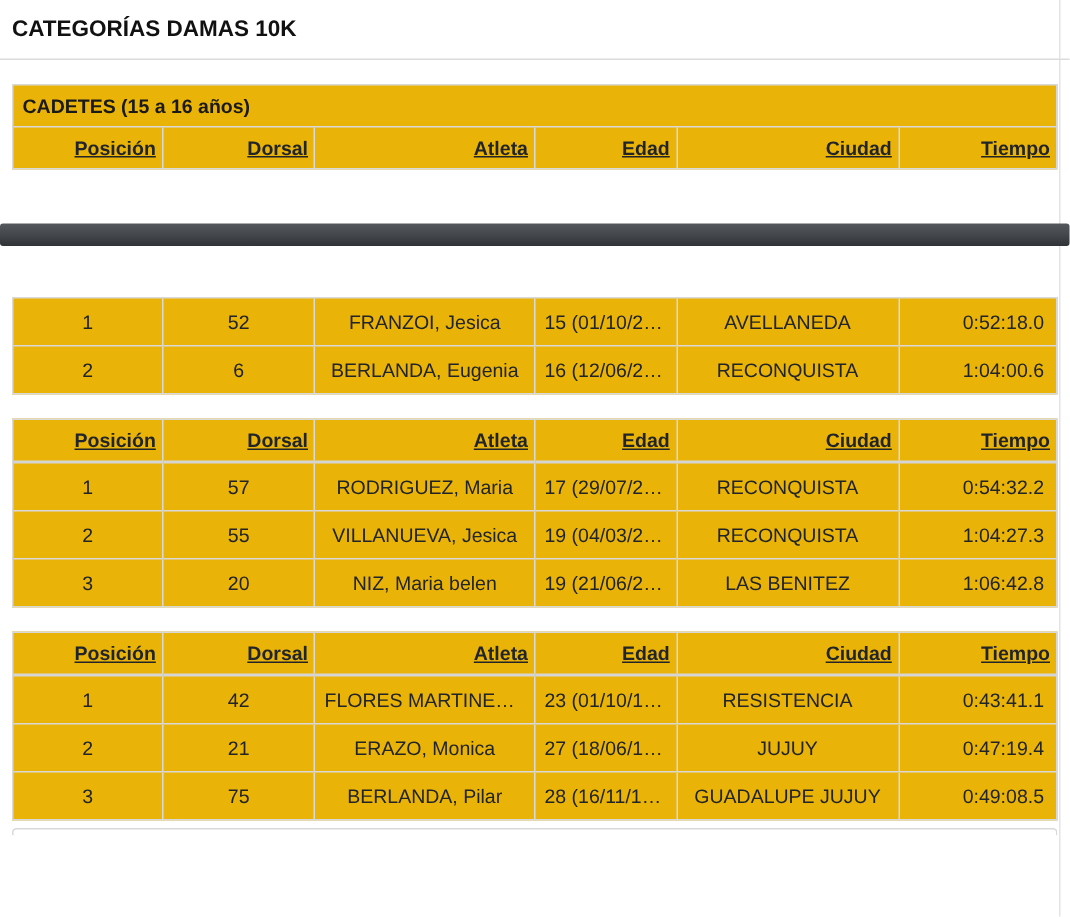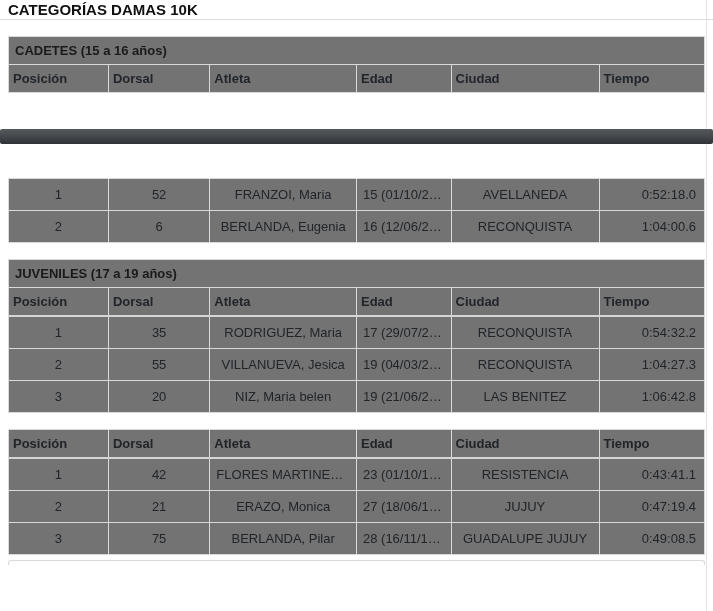--- a/index.html
+++ b/index.html
@@ -7,39 +7,39 @@
     width:713px;height:611px;overflow:hidden;
     background:#ffffff;color:#212529;
     font-family:"Liberation Sans","DejaVu Sans",sans-serif;
     font-size:13px;line-height:15px;
   }
   .page{position:relative;width:713px;height:611px;}
   .page-edge{position:absolute;top:0;bottom:0;right:6px;width:0;border-right:1px solid #e4e4e4;z-index:0;}
   .page-title{
     position:relative;z-index:1;
     font-size:15px;line-height:19px;font-weight:bold;color:#111;
-    padding:0 8px;border-bottom:1px solid #dcdcdc;
+    padding:10px 8px;border-bottom:1px solid #dcdcdc;
   }
   .table-box{
     position:relative;z-index:1;
-    margin:0 8px;border:1px solid #d9d9d9;background:#737373;
+    margin:0 8px;border:1px solid #d9d9d9;background:#eab308;
   }
   .mt16{margin-top:16px;}
   .section-header{
     font-weight:bold;font-size:13px;color:#1a1a1a;
     padding:6px 6px;border-bottom:1px solid #d9d9d9;
     white-space:nowrap;overflow:hidden;
   }
   table.results-table{width:100%;border-collapse:collapse;table-layout:fixed;}
   .results-table th,.results-table td{
     font-size:13px;color:#212529;overflow:hidden;white-space:nowrap;text-overflow:ellipsis;
     border-left:1px solid #d9d9d9;
   }
   .results-table th:first-child,.results-table td:first-child{border-left:none;}
-  .results-table th{font-weight:bold;text-align:left;padding:6px 4px;}
+  .results-table th{font-weight:bold;text-align:right;padding:6px 4px;text-decoration:underline;}
   .full-table thead th{border-bottom:2px solid #d5d5d5;}
   .results-table td{padding:8px 6px;text-align:center;}
   .results-table td.t-right{text-align:right;padding-right:8px;padding-left:37px;}
   .results-table tbody tr + tr td{border-top:1px solid #d9d9d9;}
   col.c1{width:14.3%;} col.c2{width:14.6%;} col.c3{width:21.1%;}
   col.c4{width:13.6%;} col.c5{width:21.3%;} col.c6{width:15.1%;}
   .ad-bar{
     position:relative;z-index:2;
     margin-top:36px;width:713px;height:15px;border-radius:2px;
     background:linear-gradient(180deg,#55595d 0%,#46494d 45%,#2f3236 100%);
@@ -92,39 +92,38 @@
           <col class="c2">
           <col class="c3">
           <col class="c4">
           <col class="c5">
           <col class="c6">
         </colgroup>
       <tbody>
         <tr>
           <td>1</td>
           <td>52</td>
-          <td>FRANZOI, Maria</td>
+          <td>FRANZOI, Jesica</td>
           <td>15 (01/10/2003)</td>
           <td>AVELLANEDA</td>
           <td class="t-right">0:52:18.0</td>
         </tr>
         <tr>
           <td>2</td>
           <td>6</td>
           <td>BERLANDA, Eugenia</td>
           <td>16 (12/06/2003)</td>
           <td>RECONQUISTA</td>
           <td class="t-right">1:04:00.6</td>
         </tr>
       </tbody>
     </table>
   </div>
 
   <div class="table-box mt16">
-    <div class="section-header">JUVENILES (17 a 19 años)</div>
     <table class="results-table full-table">
       <colgroup>
           <col class="c1">
           <col class="c2">
           <col class="c3">
           <col class="c4">
           <col class="c5">
           <col class="c6">
         </colgroup>
       <thead>
@@ -133,21 +132,21 @@
           <th>Dorsal</th>
           <th>Atleta</th>
           <th>Edad</th>
           <th>Ciudad</th>
           <th>Tiempo</th>
         </tr>
       </thead>
       <tbody>
         <tr>
           <td>1</td>
-          <td>35</td>
+          <td>57</td>
           <td>RODRIGUEZ, Maria</td>
           <td>17 (29/07/2002)</td>
           <td>RECONQUISTA</td>
           <td class="t-right">0:54:32.2</td>
         </tr>
         <tr>
           <td>2</td>
           <td>55</td>
           <td>VILLANUEVA, Jesica</td>
           <td>19 (04/03/2000)</td>

